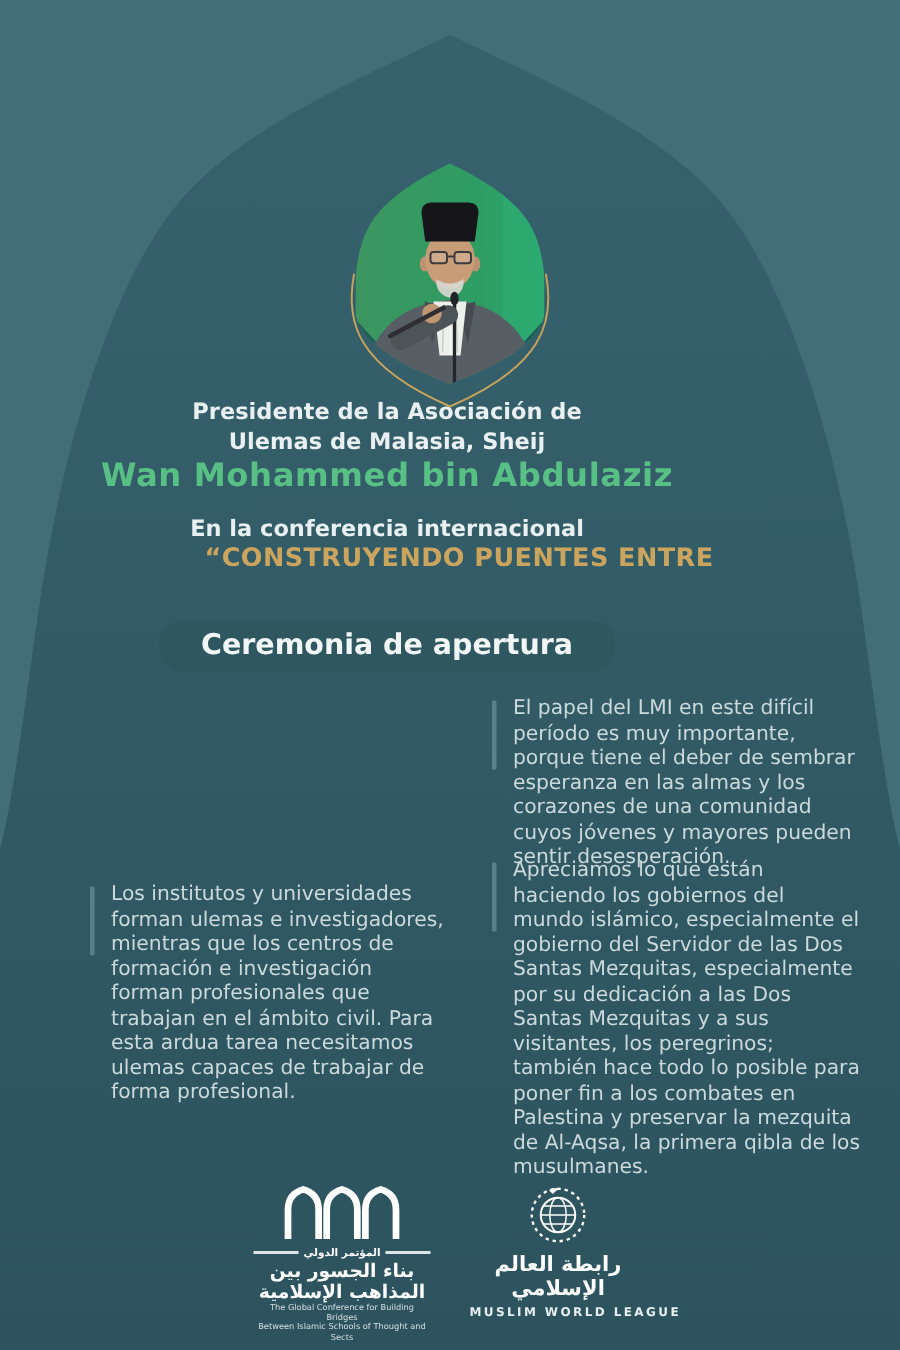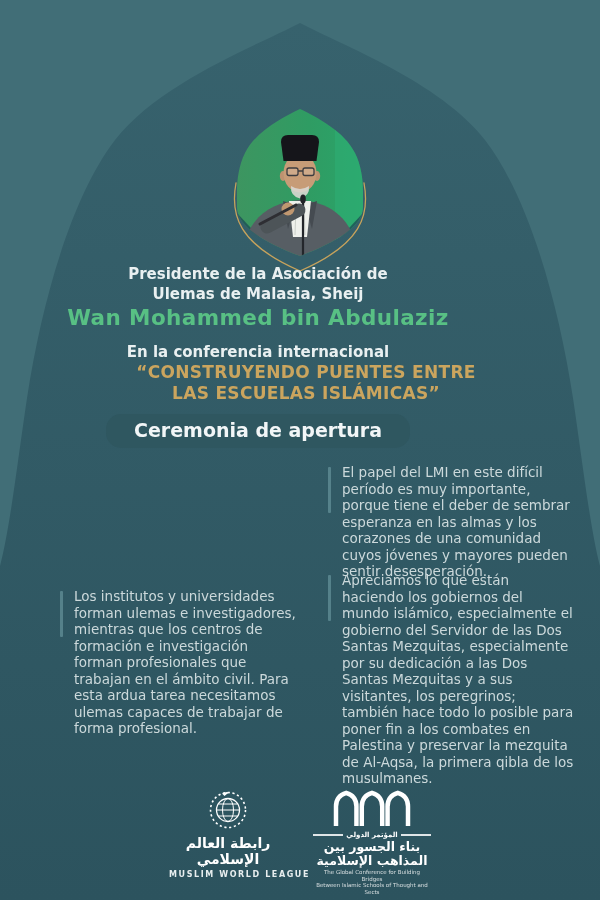--- a/index.html
+++ b/index.html
@@ -122,56 +122,39 @@
   </svg>
 
   <div class="centered speaker-title">
     <div>Presidente de la Asociación de</div>
     <div>Ulemas de Malasia, Sheij</div>
   </div>
   <div class="centered event-intro">En la conferencia internacional</div>
   <div class="centered speaker-name">Wan Mohammed bin Abdulaziz</div>
   <div class="centered event-title">
     <div>“CONSTRUYENDO PUENTES ENTRE</div>
-    <div>LAS ESCUELAS ISLÁMICAS”</div>
   </div>
   <div class="centered pill-wrap">
     <span class="pill">Ceremonia de apertura</span>
   </div>
 
   <div class="quote q-l2">
     <span class="bar"></span>
     <p>Los institutos y universidades forman ulemas e investigadores, mientras que los centros de formación e investigación forman profesionales que trabajan en el ámbito civil. Para esta ardua tarea necesitamos ulemas capaces de trabajar de forma profesional.</p>
   </div>
   <div class="quote q-r1">
     <span class="bar"></span>
     <p>El papel del LMI en este difícil período es muy importante, porque tiene el deber de sembrar esperanza en las almas y los corazones de una comunidad cuyos jóvenes y mayores pueden sentir desesperación.</p>
   </div>
   <div class="quote q-r2">
     <span class="bar"></span>
     <p>Apreciamos lo que están haciendo los gobiernos del mundo islámico, especialmente el gobierno del Servidor de las Dos Santas Mezquitas, especialmente por su dedicación a las Dos Santas Mezquitas y a sus visitantes, los peregrinos; también hace todo lo posible para poner fin a los combates en Palestina y preservar la mezquita de Al-Aqsa, la primera qibla de los musulmanes.</p>
   </div>
 
   <div class="footer">
-
-    <div class="logo logo-mwl">
-      <svg width="40" height="40" viewBox="0 0 40 40" aria-hidden="true">
-        <g stroke="#ffffff" fill="none">
-          <circle cx="20" cy="20" r="17.5" stroke-width="1.6" stroke-dasharray="2.2 2.6"></circle>
-          <circle cx="20" cy="20" r="11.5" stroke-width="1.3"></circle>
-          <ellipse cx="20" cy="20" rx="5.5" ry="11.5" stroke-width="1"></ellipse>
-          <line x1="8.5" y1="20" x2="31.5" y2="20" stroke-width="1"></line>
-          <line x1="10.5" y1="14" x2="29.5" y2="14" stroke-width="1"></line>
-          <line x1="10.5" y1="26" x2="29.5" y2="26" stroke-width="1"></line>
-          <path d="M14,3.5 Q18,1 22,2.5 Q18.5,3.5 16.5,6 Z" fill="#ffffff" stroke="none"></path>
-        </g>
-      </svg>
-      <div class="mwl-arabic">رابطة العالم الإسلامي</div>
-      <div class="mwl-english">MUSLIM WORLD LEAGUE</div>
-    </div>
 
     <div class="logo logo-conf">
       <svg width="80" height="36" viewBox="0 0 82 37" aria-hidden="true">
         <g fill="none" stroke="#ffffff" stroke-width="4.6">
           <path d="M4,37 L4,17 Q4,6 14.5,3 Q25,6 25,17 L25,37"></path>
           <path d="M30.5,37 L30.5,17 Q30.5,6 41,3 Q51.5,6 51.5,17 L51.5,37"></path>
           <path d="M57,37 L57,17 Q57,6 67.5,3 Q78,6 78,17 L78,37"></path>
         </g>
       </svg>
       <div class="conf-divider">
@@ -180,14 +163,30 @@
         <span class="rule"></span>
       </div>
       <div class="conf-arabic">بناء الجسور بين</div>
       <div class="conf-arabic">المذاهب الإسلامية</div>
       <div class="conf-english">
         <div>The Global Conference for Building Bridges</div>
         <div>Between Islamic Schools of Thought and Sects</div>
       </div>
     </div>
 
+    <div class="logo logo-mwl">
+      <svg width="40" height="40" viewBox="0 0 40 40" aria-hidden="true">
+        <g stroke="#ffffff" fill="none">
+          <circle cx="20" cy="20" r="17.5" stroke-width="1.6" stroke-dasharray="2.2 2.6"></circle>
+          <circle cx="20" cy="20" r="11.5" stroke-width="1.3"></circle>
+          <ellipse cx="20" cy="20" rx="5.5" ry="11.5" stroke-width="1"></ellipse>
+          <line x1="8.5" y1="20" x2="31.5" y2="20" stroke-width="1"></line>
+          <line x1="10.5" y1="14" x2="29.5" y2="14" stroke-width="1"></line>
+          <line x1="10.5" y1="26" x2="29.5" y2="26" stroke-width="1"></line>
+          <path d="M14,3.5 Q18,1 22,2.5 Q18.5,3.5 16.5,6 Z" fill="#ffffff" stroke="none"></path>
+        </g>
+      </svg>
+      <div class="mwl-arabic">رابطة العالم الإسلامي</div>
+      <div class="mwl-english">MUSLIM WORLD LEAGUE</div>
+    </div>
+
   </div>
 </div>
 
 </body></html>

